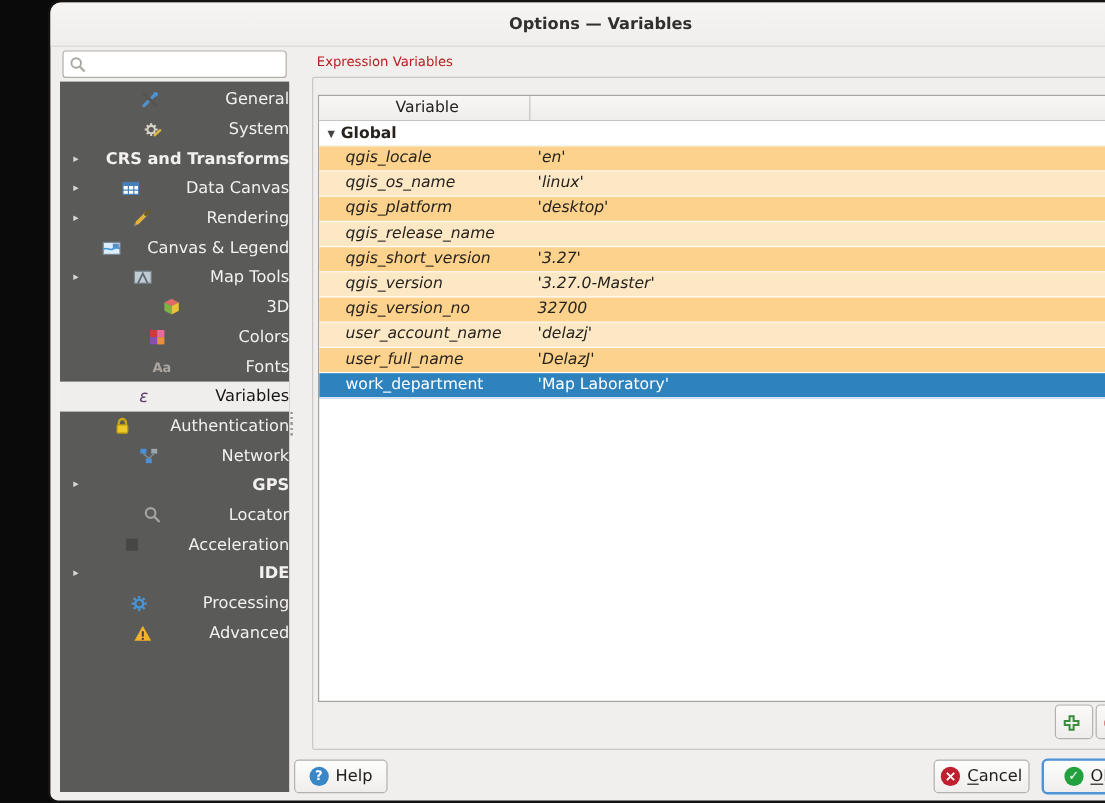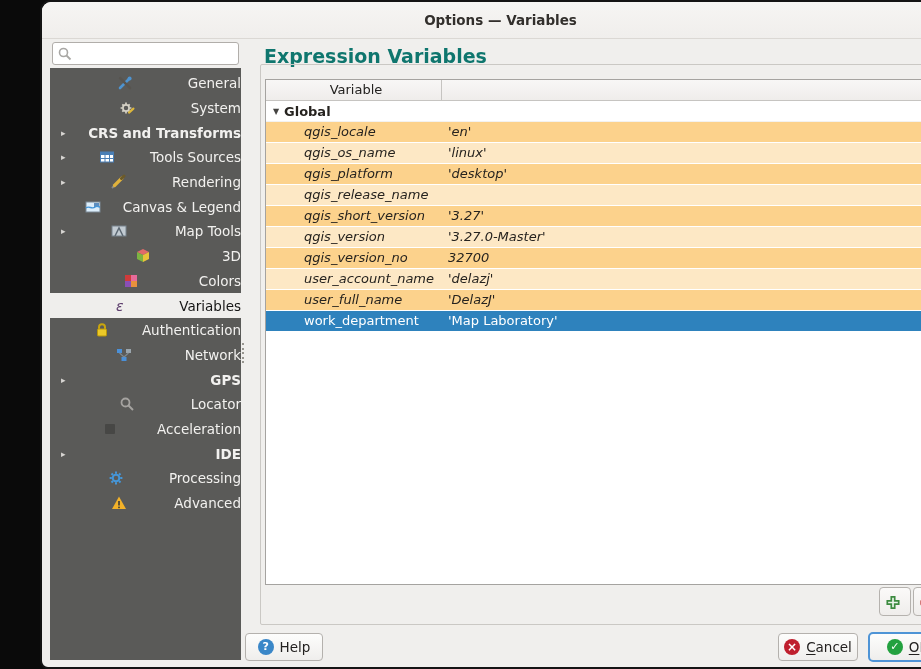--- a/index.html
+++ b/index.html
@@ -30,37 +30,37 @@
   .side-item.selected{background:#efeeec;color:#161616;}
   .arrow{width:18px;padding-left:11px;font-size:9px;color:#d8d6d3;flex:0 0 18px;}
   .side-item.selected .arrow{color:#555;}
   .s-icon{width:16px;height:16px;margin-right:5px;flex:0 0 16px;display:inline-flex;}
   .s-icon svg{width:16px;height:16px;}
   .s-label{white-space:nowrap;}
   
   .splitter{position:absolute;left:200px;top:341px;width:2px;height:20px;
     background:repeating-linear-gradient(#97958f 0 2px,transparent 2px 4.5px);}
   
-  .group-title{position:absolute;left:222px;top:43px;font-size:19px;font-weight:bold;color:#0f766e;}
+  .group-title{position:absolute;left:222px;top:43px;font-size:11px;font-weight:normal;color:#b91c1c;}
   .group-box{position:absolute;left:218px;top:62px;width:687px;height:561px;
     border:1px solid #cac8c4;border-radius:2px;}
   
   .var-table{position:absolute;left:223px;top:77px;width:676px;height:506px;
     background:#ffffff;border:1px solid #a5a3a0;font-size:13px;color:#26231f;overflow:hidden;}
   .t-head{display:flex;height:21px;background:linear-gradient(#f8f7f6,#efedeb);
     border-bottom:1px solid #c6c4c1;text-align:center;}
   .t-head .hcell{line-height:20px;padding-left:5px;color:#232220;}
   .hcell.c1{width:176px;border-right:1px solid #c6c4c1;}
   .hcell.c2{flex:1;}
   .t-group{display:flex;align-items:center;height:21px;border-bottom:1px solid #f3f2f0;background:#fff;}
   .tg-arrow{width:12px;padding-left:7px;font-size:8px;color:#454442;flex:0 0 12px;}
   .tg-label{font-weight:bold;padding-left:6px;}
   .t-row{display:flex;height:21px;border-bottom:1px solid #ffffff;}
   .t-row .cell{line-height:20px;font-style:italic;white-space:nowrap;overflow:hidden;}
-  .cell.var{width:177px;padding-left:38px;}
+  .cell.var{width:177px;padding-left:22px;}
   .cell.val{flex:1;padding-left:5px;}
   .t-row.dark{background:var(--row-dark,#fcd28c);}
   .t-row.light{background:var(--row-light,#fde8c5);}
   .t-row.selected{background:var(--selection,#2e82bd);}
   .t-row.selected .cell{color:#ffffff;font-style:normal;}
   
   .mini-btn{position:absolute;width:32px;height:29px;border:1px solid #b5b2ae;border-radius:4px;
     background:linear-gradient(#fbfaf9,#efedeb);display:flex;align-items:center;justify-content:center;padding:0;}
   .mini-btn svg{width:17px;height:17px;}
   .btn-add{left:837px;top:585px;}
@@ -129,21 +129,21 @@
         </div>
         <div class="side-item">
           <span class="arrow">▸</span>
           <span class="s-icon">
             <svg viewBox="0 0 16 16" width="16" height="16">
               <rect x="1.5" y="3" width="13" height="10" fill="#fff" stroke="#4a7fb5"></rect>
               <rect x="1.5" y="3" width="13" height="3" fill="#4a7fb5"></rect>
               <path d="M1.5 9.5h13M6 6v7M10.5 6v7" stroke="#4a7fb5" stroke-width="1"></path>
             </svg>
           </span>
-          <span class="s-label">Tools Sources</span>
+          <span class="s-label">Data Canvas</span>
         </div>
         <div class="side-item">
           <span class="arrow">▸</span>
           <span class="s-icon">
             <svg viewBox="0 0 16 16" width="16" height="16">
               <path d="M2 14 L5 11" stroke="#8a8a8a" stroke-width="2"></path>
               <path d="M4.5 11.5 L12 4" stroke="#e0b23c" stroke-width="3.2" stroke-linecap="round"></path>
               <path d="M11.5 4.5 L14 2" stroke="#6b5a2a" stroke-width="3" stroke-linecap="round"></path>
             </svg>
           </span>
@@ -185,20 +185,29 @@
           <span class="arrow"></span>
           <span class="s-icon">
             <svg viewBox="0 0 16 16" width="16" height="16">
               <rect x="2" y="2" width="6" height="6" fill="#cf3b3b"></rect>
               <rect x="8" y="2" width="6" height="6" fill="#e86a9a"></rect>
               <rect x="2" y="8" width="6" height="6" fill="#8a4fb5"></rect>
               <rect x="8" y="8" width="6" height="6" fill="#e8913c"></rect>
             </svg>
           </span>
           <span class="s-label">Colors</span>
+        </div>
+        <div class="side-item">
+          <span class="arrow"></span>
+          <span class="s-icon">
+            <svg viewBox="0 0 16 16" width="16" height="16">
+              <text x="1" y="12" font-size="11" font-weight="bold" fill="#aaa7a2" font-family="DejaVu Sans">Aa</text>
+            </svg>
+          </span>
+          <span class="s-label">Fonts</span>
         </div>
         <div class="side-item selected">
           <span class="arrow"></span>
           <span class="s-icon">
             <svg viewBox="0 0 16 16" width="16" height="16">
               <text x="3" y="13" font-size="14" font-style="italic" fill="#5e3f6e" font-family="DejaVu Sans">ε</text>
             </svg>
           </span>
           <span class="s-label">Variables</span>
         </div>

